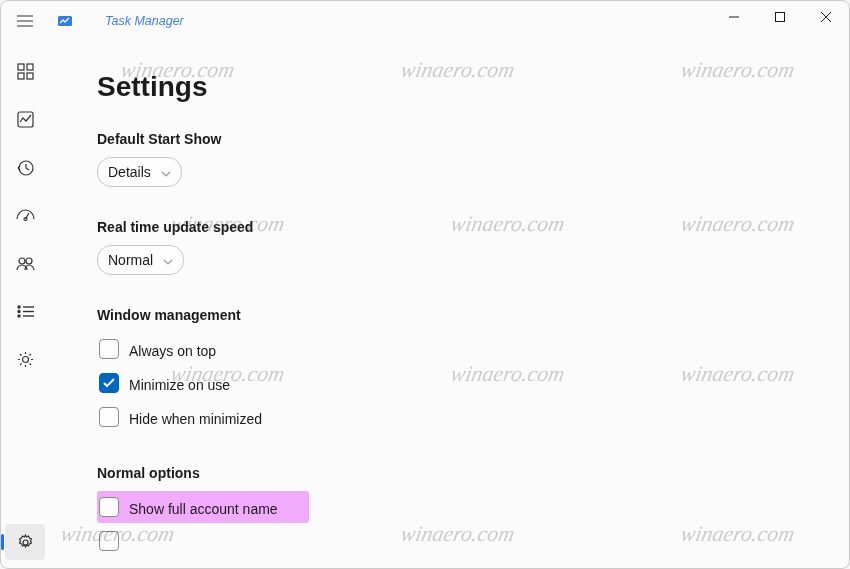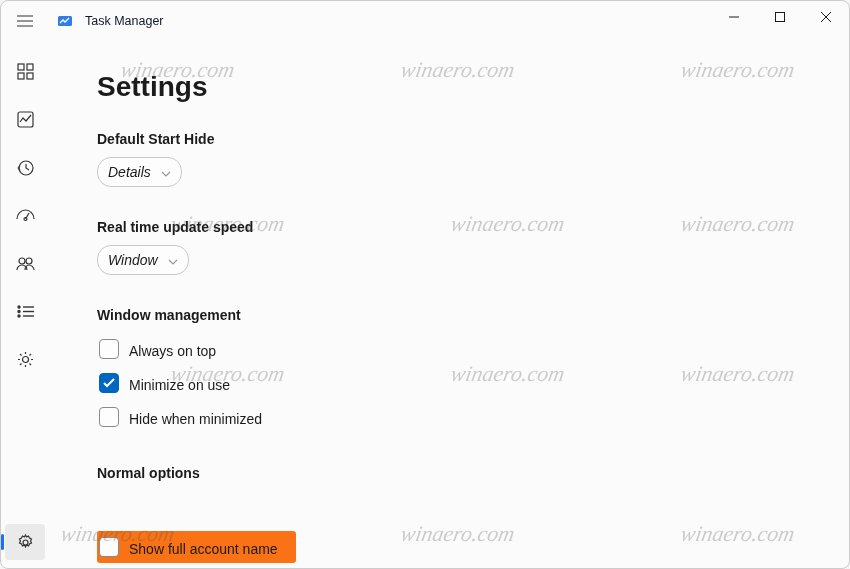--- a/index.html
+++ b/index.html
@@ -45,22 +45,23 @@
   }
   .app-icon {
     width: 16px;
     height: 16px;
     display: flex;
     align-items: center;
     justify-content: center;
   }
   .app-title {
     font-size: 12.5px;
-    color: #0f172a;
-    margin-left: 4px;
+    color: #3b82f6;
+    margin-left: 24px;
+    font-style: italic;
   }
   .window-controls {
     position: absolute;
     right: 0;
     top: 0;
     display: flex;
   }
   .win-ctrl {
     width: 46px;
     height: 32px;
@@ -130,36 +131,34 @@
     align-items: center;
     justify-content: space-between;
     border: 1px solid #c8c8c8;
     border-radius: 14px;
     padding: 6px 10px;
     min-width: 84px;
     background: #fdfdfd;
     font-size: 14px;
     cursor: pointer;
     gap: 10px;
-    font-style: italic;
   }
   .select-box .chev { opacity: 0.6; }
   .chk-row {
     display: flex;
     align-items: flex-end;
     gap: 10px;
     padding: 6px 6px 6px 2px;
     margin-bottom: 2px;
     border-radius: 3px;
   }
   .chk-row.highlight {
-    background: #f97316;
+    background: #f0abfc;
     display: inline-flex;
-    padding-right: 18px;
-    margin-top: 40px;
+    padding-right: 31px;
   }
   .checkbox {
     width: 20px;
     height: 20px;
     border: 1px solid #8a8a8a;
     border-radius: 4px;
     display: flex;
     align-items: center;
     justify-content: center;
     background: #fdfdfd;
@@ -283,33 +282,33 @@
         <svg width="17" height="17" viewBox="0 0 17 17" fill="none" stroke="#333" stroke-width="1.2">
             <circle cx="8.5" cy="8.5" r="2.5"></circle>
             <path d="M8.5 1l1 2 2-1 1 2 2 1-1 2 1 2-2 1-1 2-2-1-1 2-1-2-2 1-1-2-2-1 1-2-1-2 2-1 1-2 2 1z"></path>
           </svg>
       </div>
     </div>
 
     <div class="content">
       <h1 class="page-title">Settings</h1>
 
-      <div class="section-label first">Default Start Hide</div>
+      <div class="section-label first">Default Start Show</div>
       <div class="select-box">
         <span>Details</span>
         <span class="chev">
           <svg width="10" height="6" viewBox="0 0 10 6">
               <path d="M1 1l4 4 4-4" fill="none" stroke="#555" stroke-width="1.2"></path>
             </svg>
         </span>
       </div>
 
       <div class="section-label">Real time update speed</div>
       <div class="select-box">
-        <span>Window</span>
+        <span>Normal</span>
         <span class="chev">
           <svg width="10" height="6" viewBox="0 0 10 6">
               <path d="M1 1l4 4 4-4" fill="none" stroke="#555" stroke-width="1.2"></path>
             </svg>
         </span>
       </div>
 
       <div class="section-label">Window management</div>
 
       <div class="chk-row">

